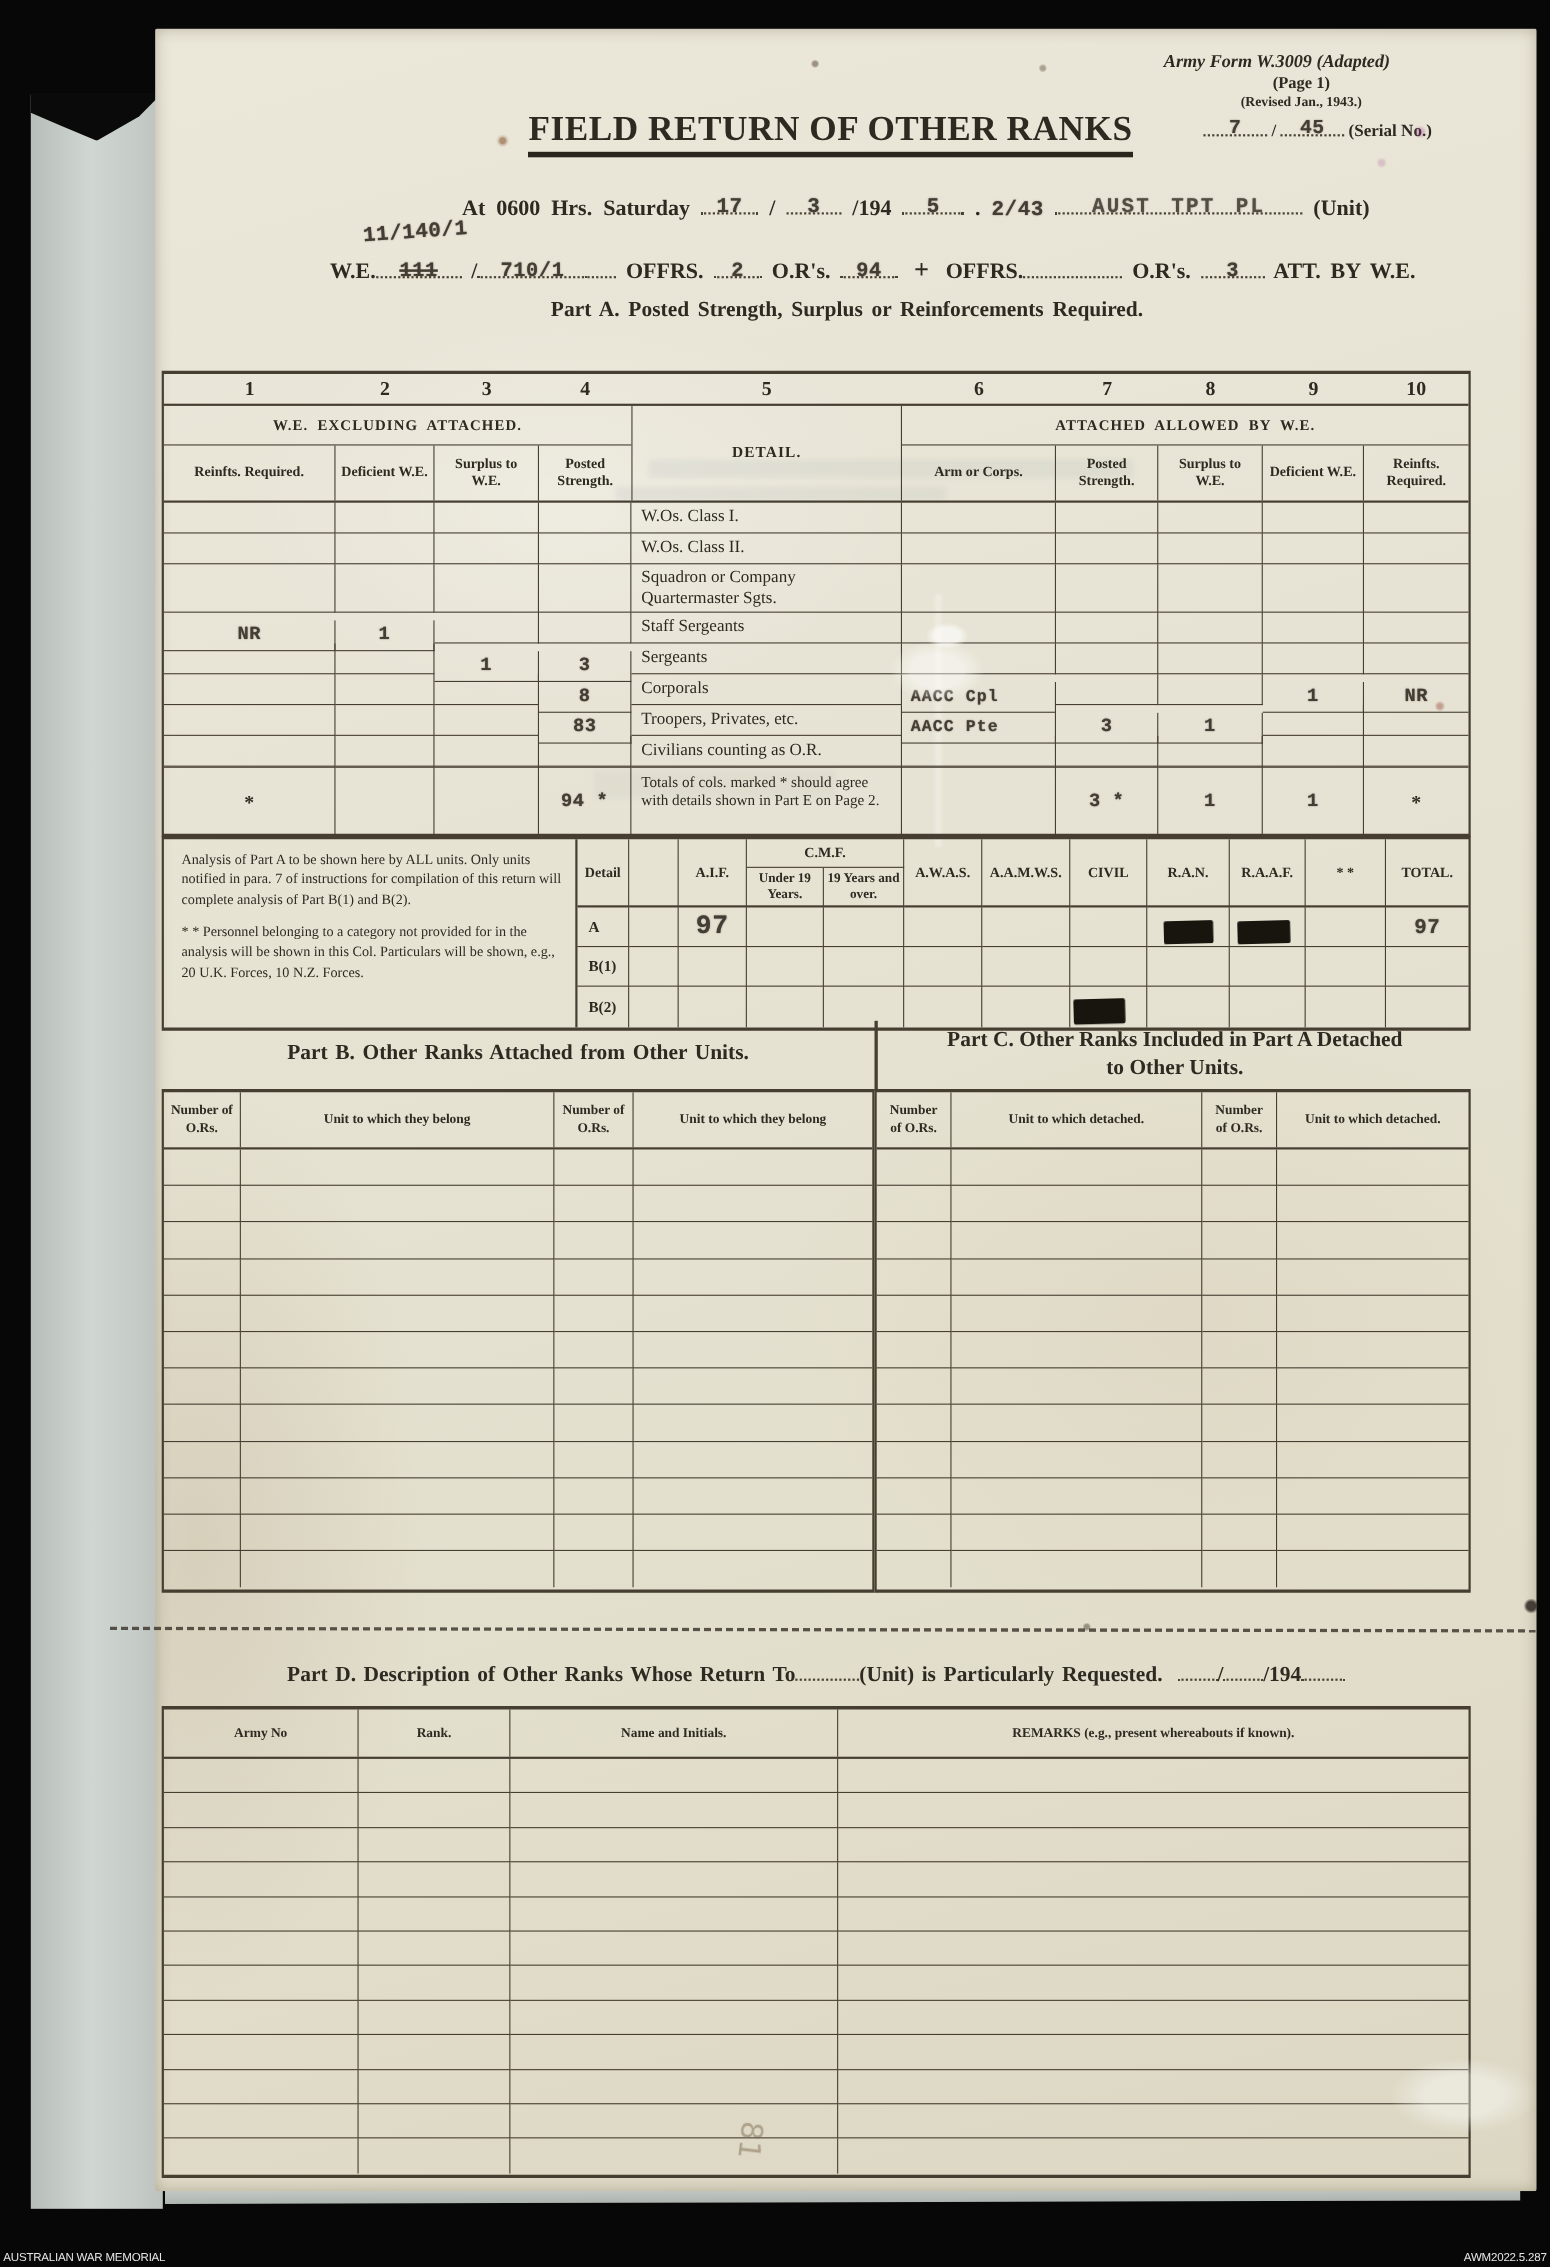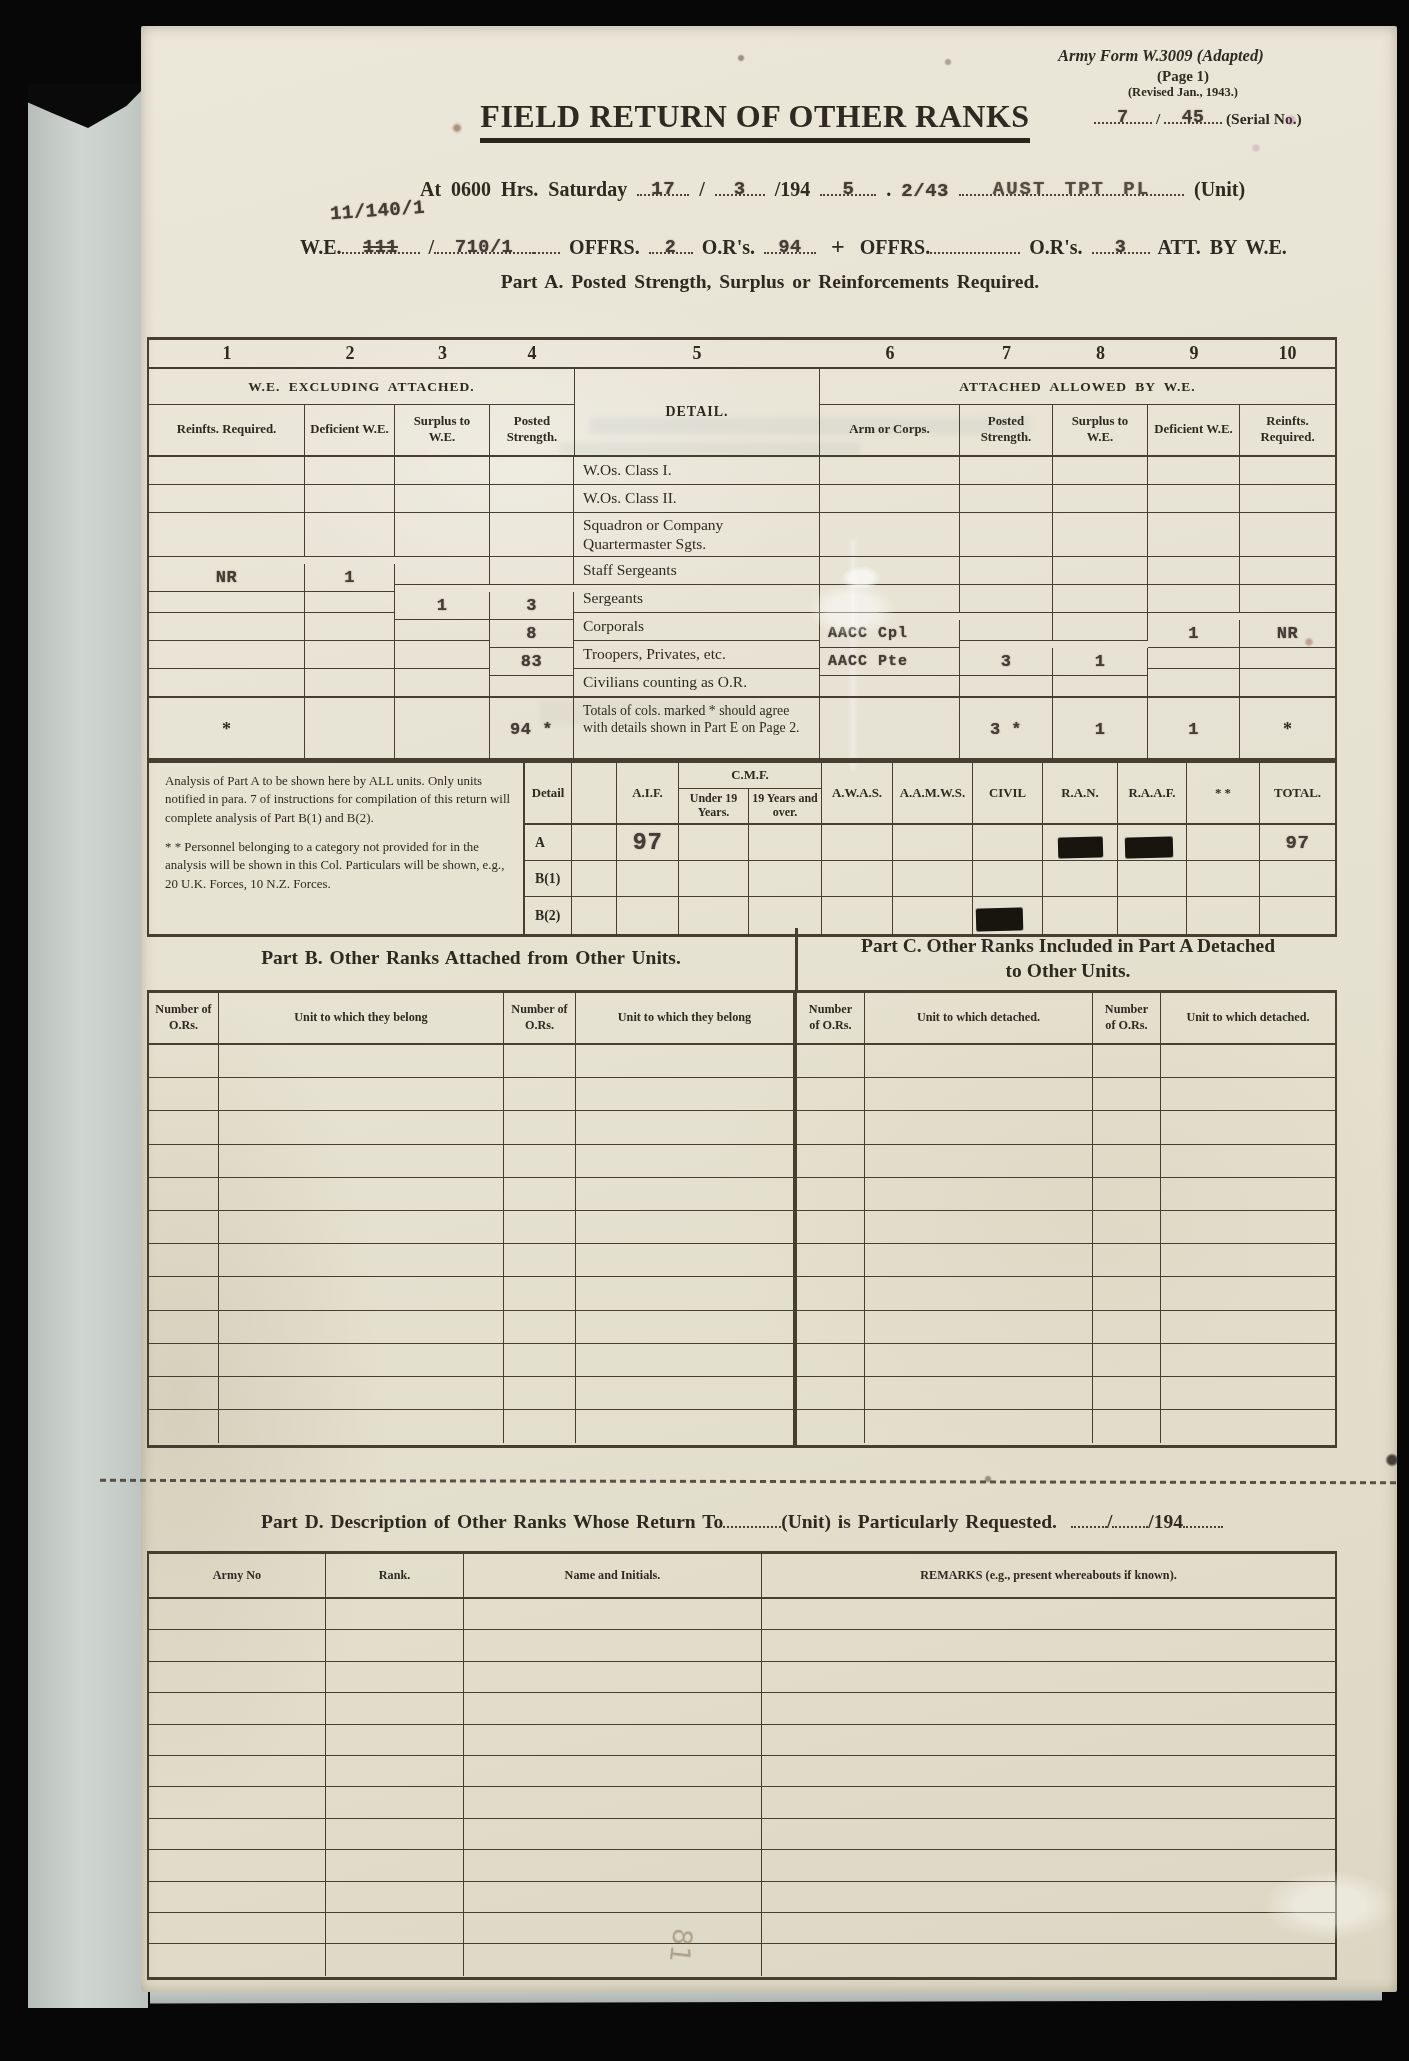--- a/index.html
+++ b/index.html
@@ -576,13 +576,17 @@
         <div></div>
         <div></div>
         <div></div>
         <div></div>
       </div>
   </div>
 
   <div class="abs pencil">81</div>
   <div class="stains"></div>
 
+  <div class="footer-bar">
+    <span class="fl">AUSTRALIAN WAR MEMORIAL</span>
+    <span class="fr">AWM2022.5.287</span>
+  </div>
 </div>
 
 </body></html>

